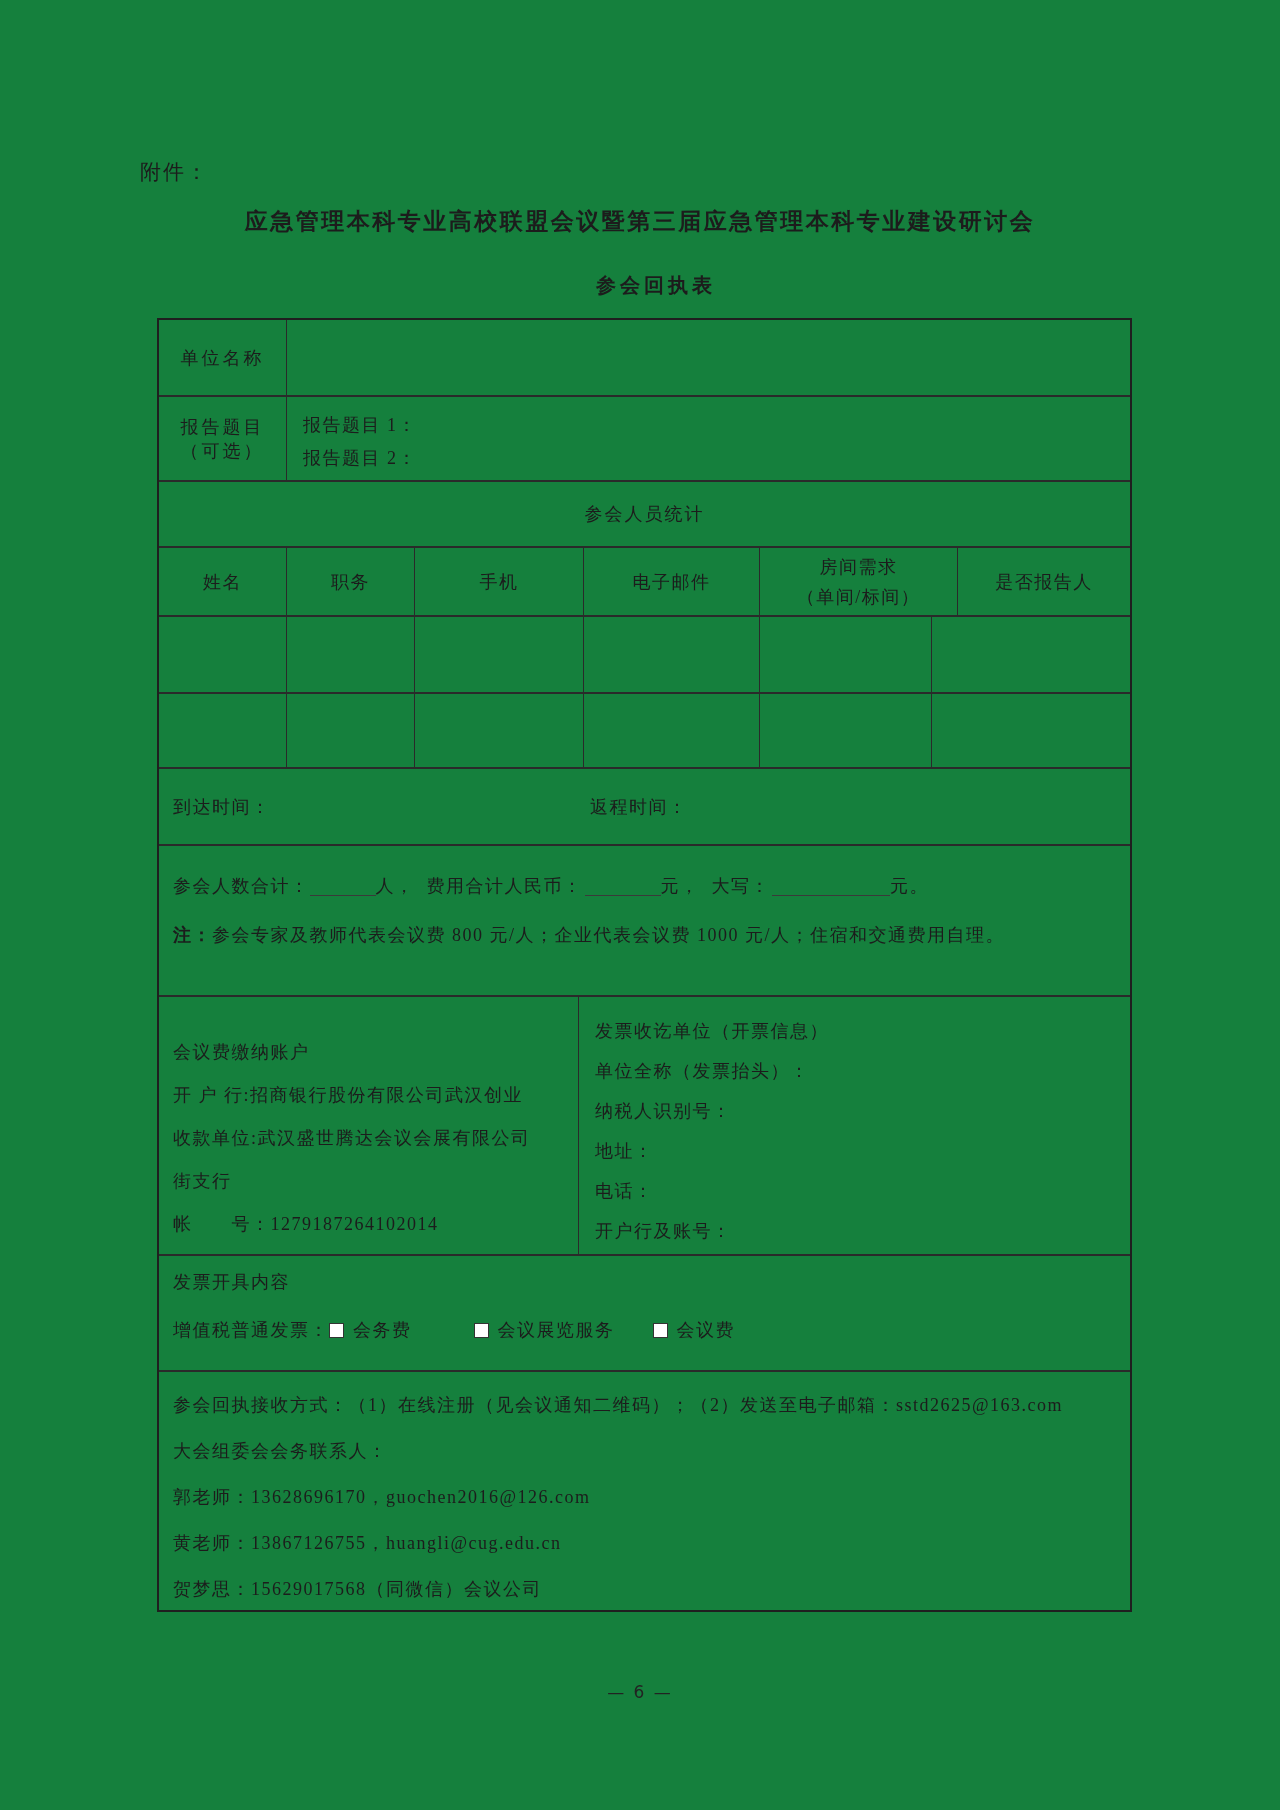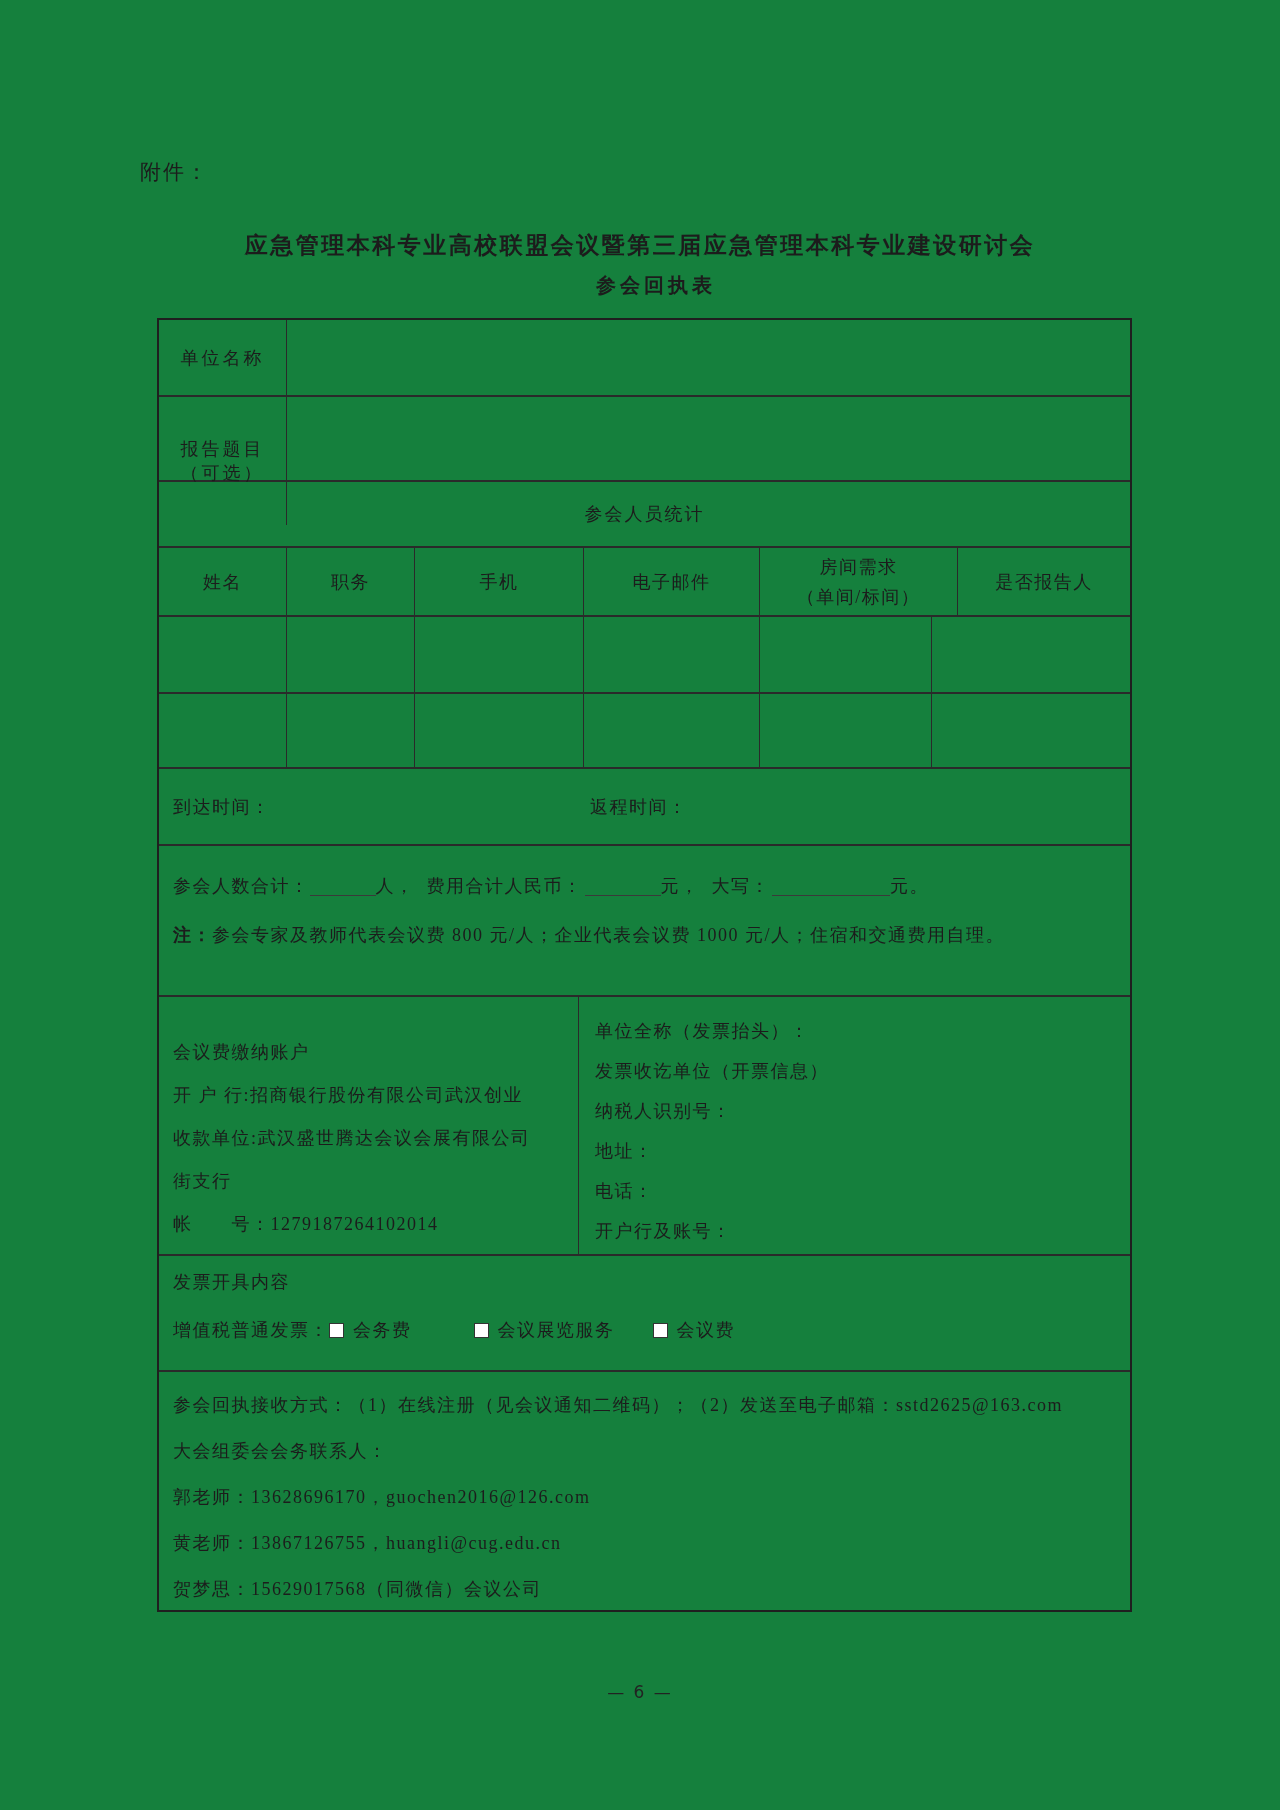--- a/index.html
+++ b/index.html
@@ -9,21 +9,21 @@
     background:#15803d;
     font-family:"Liberation Serif","DejaVu Serif",serif;
     color:#1c1c1c;
     overflow:hidden;
   }
   .attachment{
     position:absolute;left:140px;top:158px;
     font-size:21px;letter-spacing:2px;
   }
   .doc-title{
-    position:absolute;left:0;top:230px;width:100%;
+    position:absolute;left:0;top:206px;width:100%;
     text-align:center;
     font-family:"Liberation Sans","DejaVu Sans",sans-serif;
     font-weight:bold;font-size:23px;letter-spacing:2.5px;
   }
   .doc-subtitle{
     position:absolute;left:16px;top:272px;width:100%;
     text-align:center;
     font-family:"Liberation Sans","DejaVu Sans",sans-serif;
     font-weight:bold;font-size:20px;letter-spacing:4px;
   }
@@ -45,21 +45,21 @@
     overflow:hidden;
   }
   .cell:last-child{border-right:none;}
   .label-cell{
     width:128px;flex:0 0 128px;
     display:flex;flex-direction:column;justify-content:center;align-items:center;
     letter-spacing:3px;text-align:center;
   }
   .value-cell{flex:1;}
   .r1{height:77px;}
-  .r2{height:85px;flex-direction:column;}
+  .r2{height:85px;}
   .r2 .value-cell{padding:12px 0 0 16px;line-height:33px;}
   .r3{height:66px;align-items:center;justify-content:center;letter-spacing:2px;}
   .r4{height:69px;}
   .r5{height:77px;}
   .r6{height:75px;}
   .col-c{display:flex;flex-direction:column;justify-content:center;align-items:center;text-align:center;line-height:30px;}
   .w1{width:128px;flex:0 0 128px;}
   .w2{width:128px;flex:0 0 128px;}
   .w3{width:169px;flex:0 0 169px;}
   .w4{width:176px;flex:0 0 176px;}
@@ -178,22 +178,22 @@
       <div class="cell pay-cell">
         <div>会议费缴纳账户</div>
         <div>开 户 行:招商银行股份有限公司武汉创业</div>
         <div>收款单位:武汉盛世腾达会议会展有限公司</div>
         <div>街支行</div>
         <div>
           <span>帐　　号：</span><span>1279187264102014</span>
         </div>
       </div>
       <div class="cell inv-cell">
+        <div>发票收讫单位（开票信息）</div>
         <div>单位全称（发票抬头）：</div>
-        <div>发票收讫单位（开票信息）</div>
         <div>纳税人识别号：</div>
         <div>地址：</div>
         <div>电话：</div>
         <div>开户行及账号：</div>
       </div>
     </div>
 
     <div class="row r10">
       <div class="t1">发票开具内容</div>
       <div class="t2">

